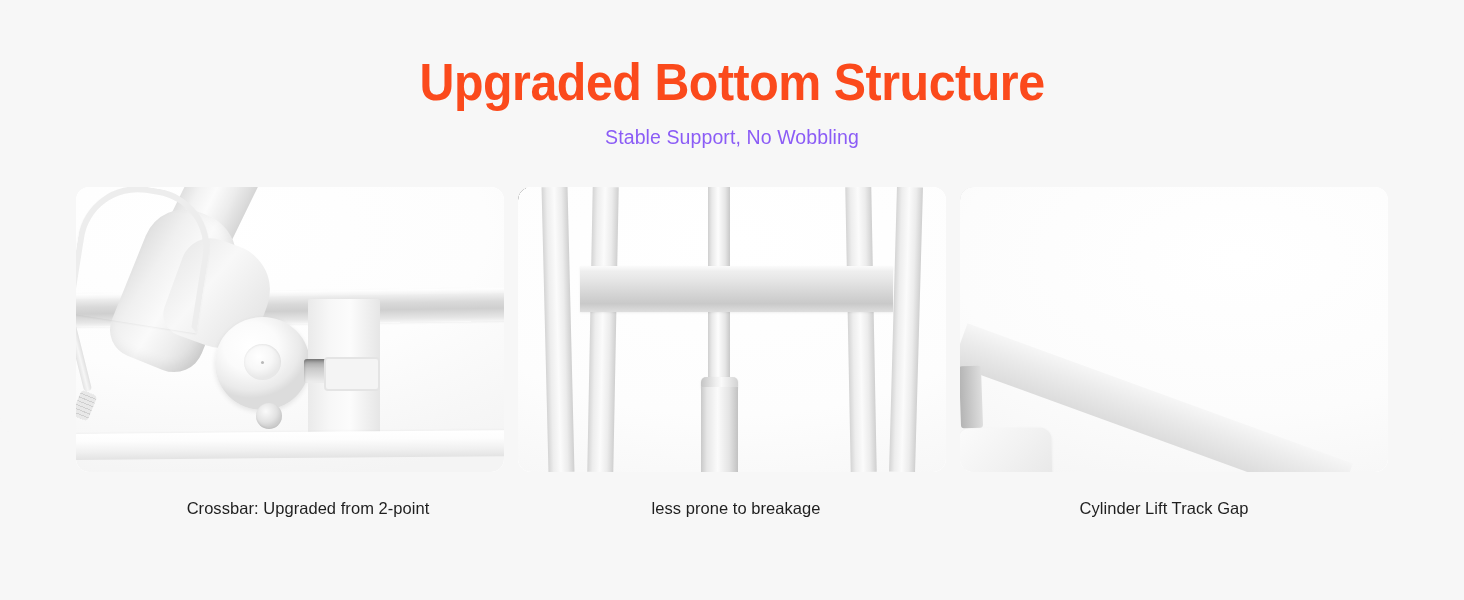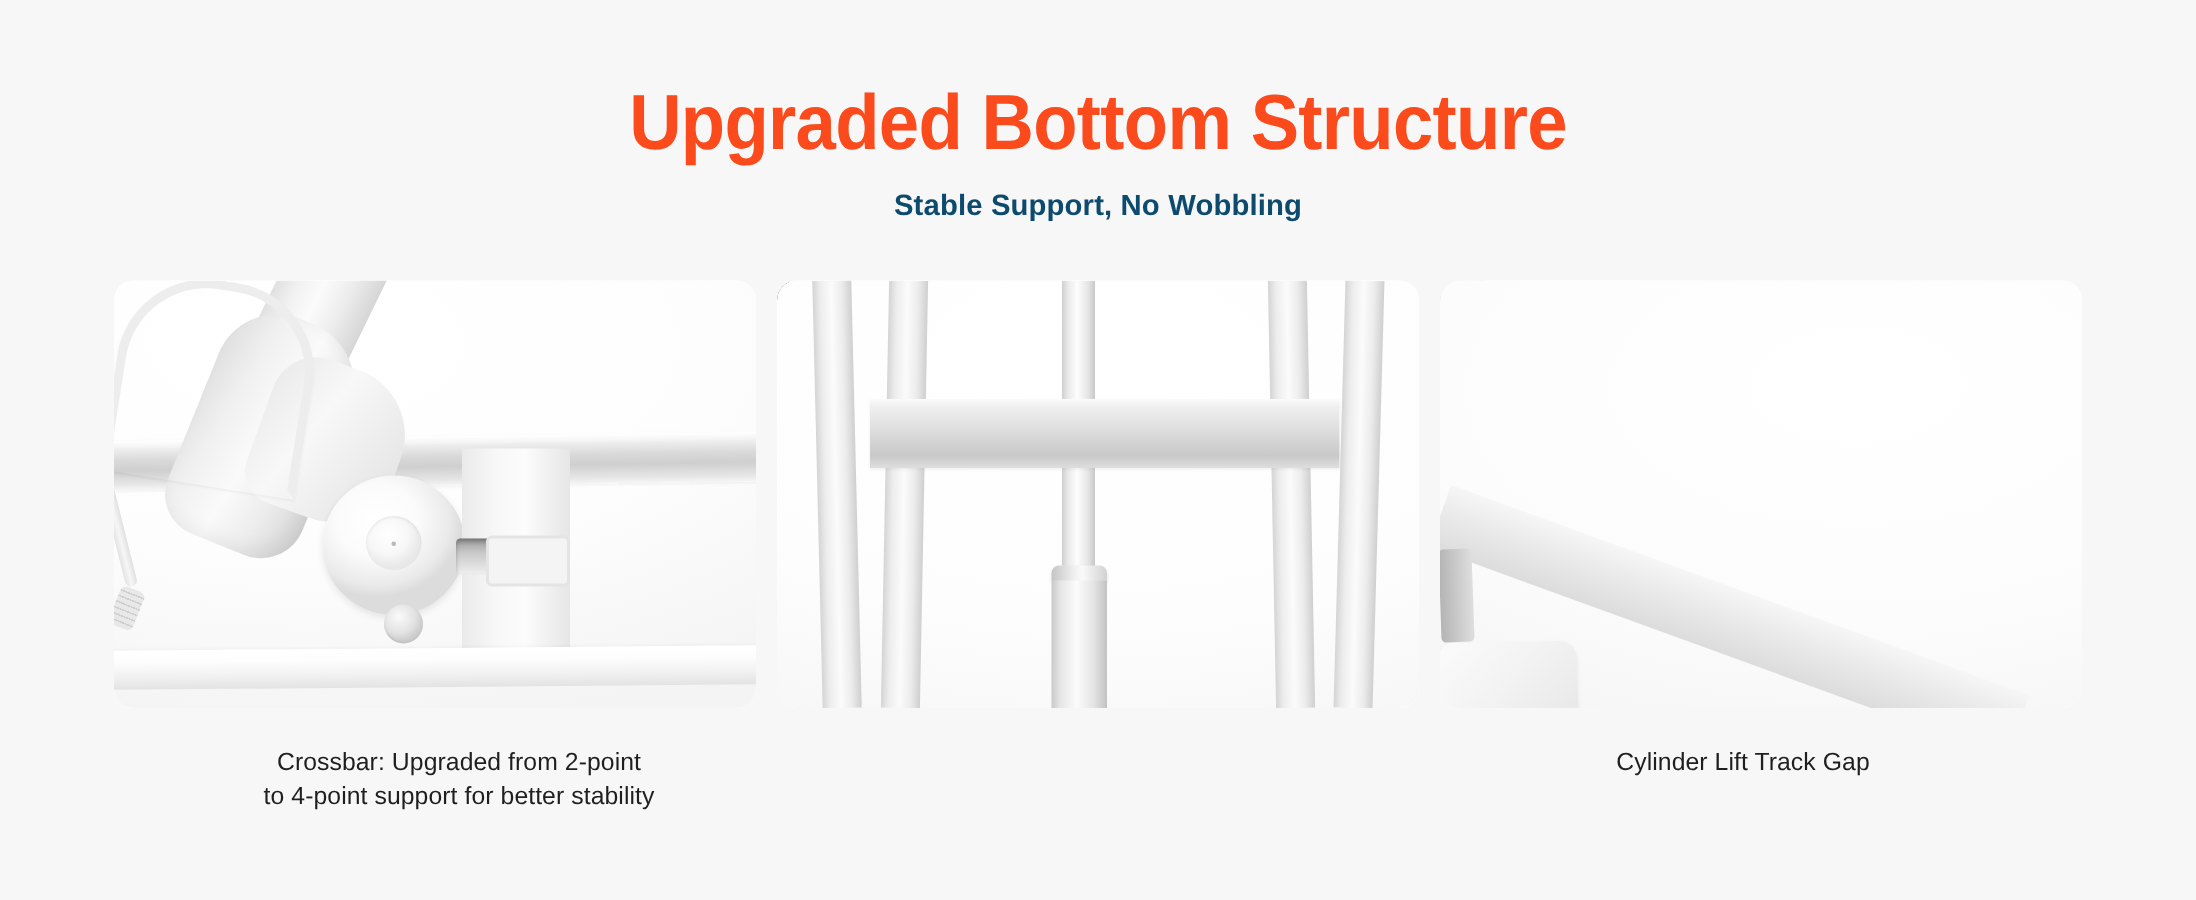--- a/index.html
+++ b/index.html
@@ -42,22 +42,22 @@
     font-family: "Liberation Sans Narrow", "Liberation Sans", "DejaVu Sans Condensed", sans-serif;
     transform: scaleX(0.93);
     transform-origin: center center;
     white-space: nowrap;
   }
   .subtitle {
     margin: 0;
     padding-top: 9px;
     font-size: 19.5px;
     line-height: 26px;
-    font-weight: 700;
-    color: #0c4a6e;
+    font-weight: 400;
+    color: #8b5cf6;
     letter-spacing: 0.1px;
   }
 
   
   .panels {
     position: absolute;
     top: 187px;
     left: 76px;
     width: 1312px;
     height: 285px;
@@ -370,25 +370,25 @@
     height: 62px;
     background: linear-gradient(90deg,#b4b4b4,#dedede);
     border-radius: 3px;
     transform: rotate(-2deg);
   }
 
   
   .captions {
     position: absolute;
     top: 497px;
-    left: 64px;
+    left: 80px;
     width: 1312px;
     height: 60px;
     display: flex;
-    justify-content: flex-end;
+    justify-content: center;
   }
   .caption {
     width: 428px;
     text-align: center;
     font-size: 16.5px;
     line-height: 23px;
     color: #1f1f1f;
     letter-spacing: 0.05px;
   }
   .caption .line { display: block; }
@@ -458,22 +458,22 @@
         <div class="p3-plate-top"></div>
 
       </div>
     </div>
 
   </div>
 
   <div class="captions">
     <div class="caption">
       <span class="line">Crossbar: Upgraded from 2-point</span>
-      <span class="line">to 4-point support for better stability</span>
     </div>
     <div class="caption">
+      <span class="line">less prone to breakage</span>
     </div>
     <div class="caption">
       <span class="line">Cylinder Lift Track Gap</span>
     </div>
   </div>
 
 </div>
 
 </body></html>

